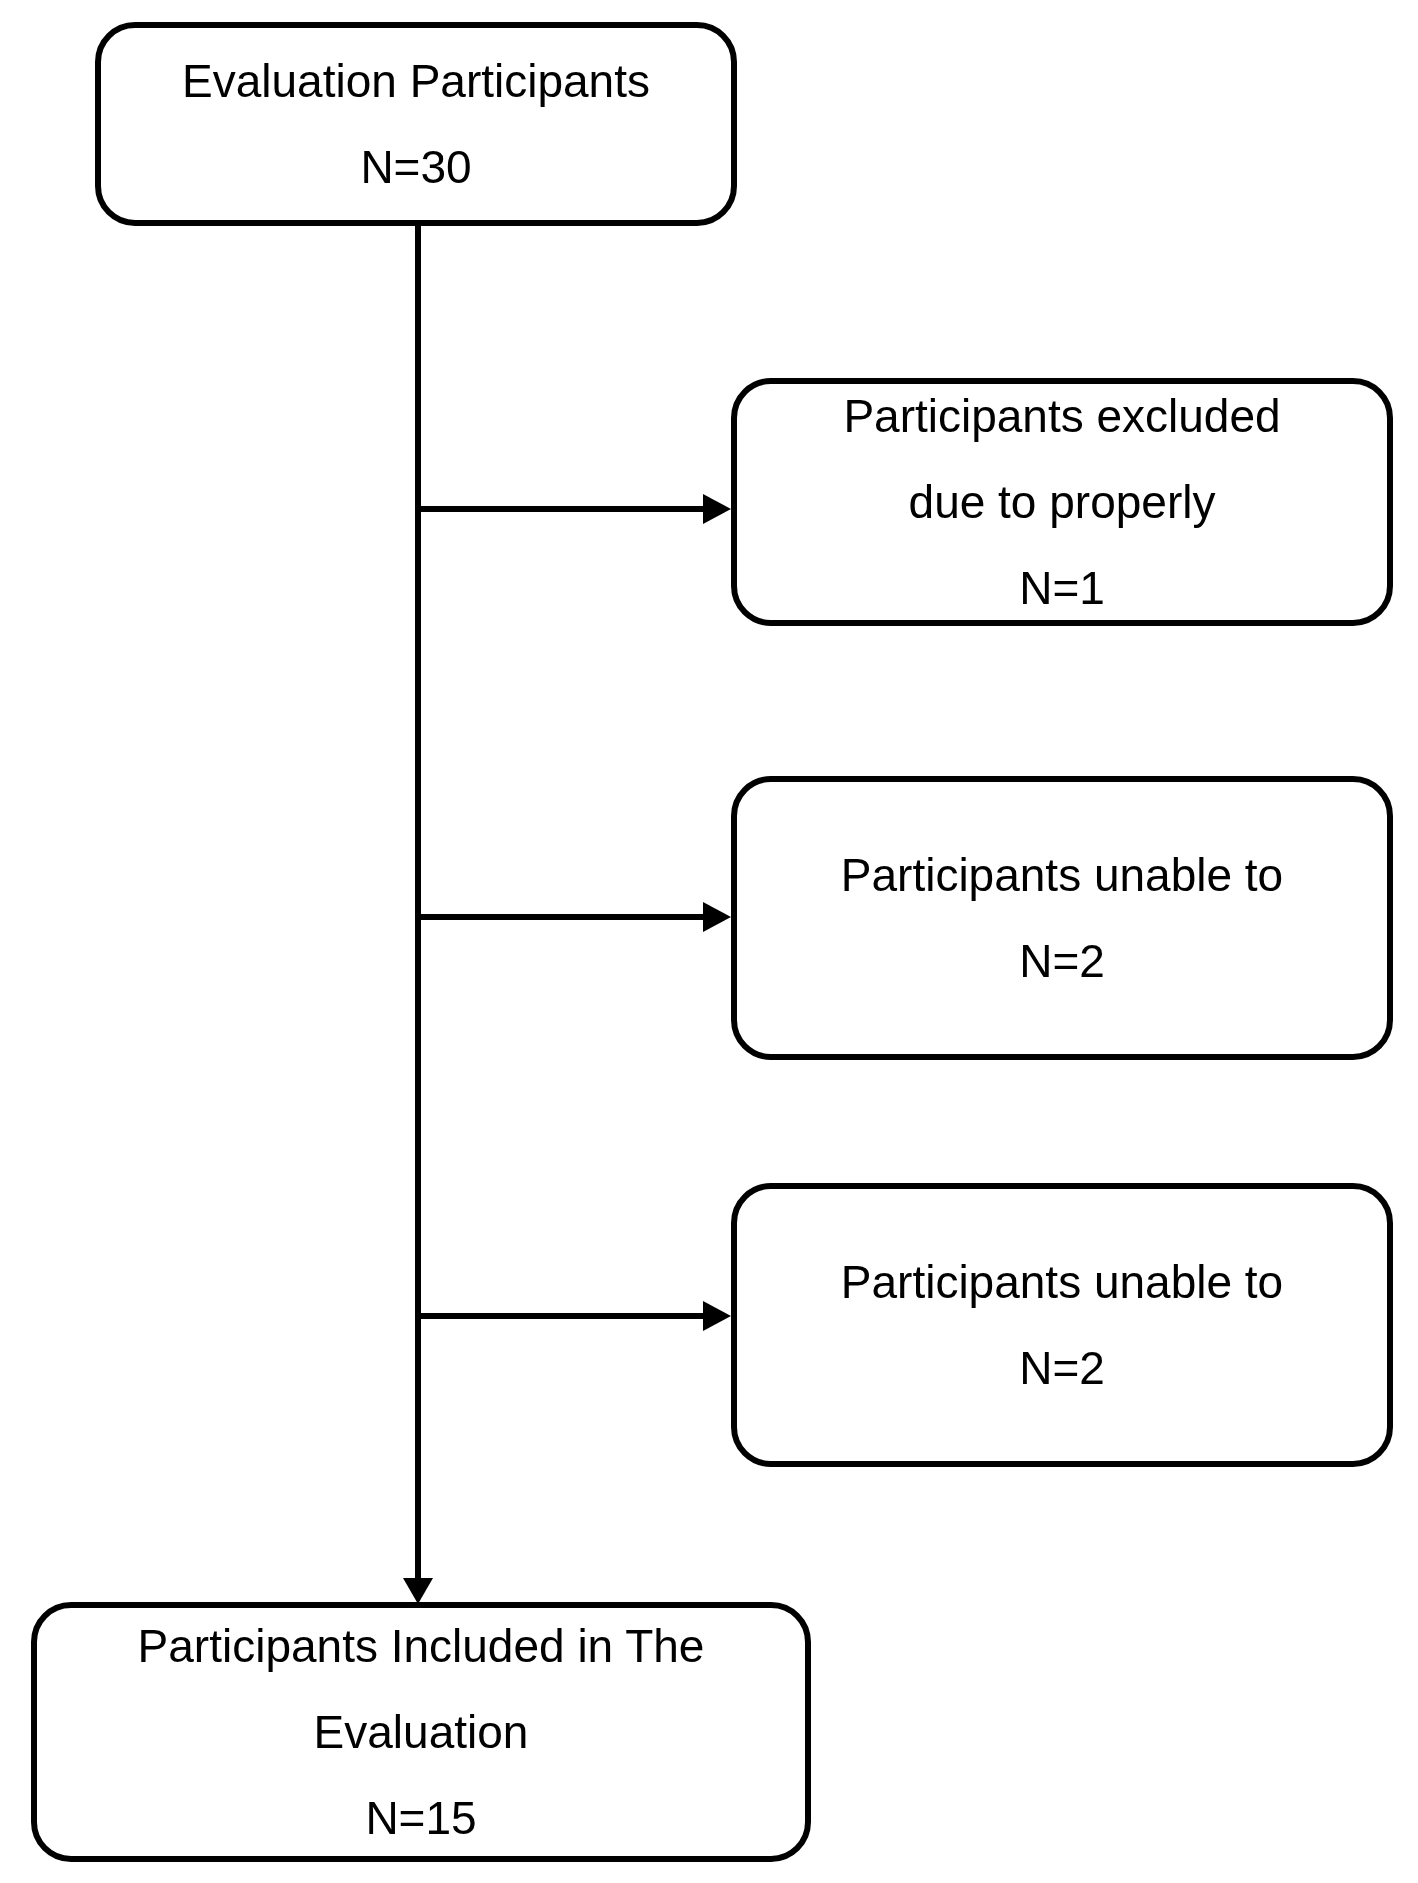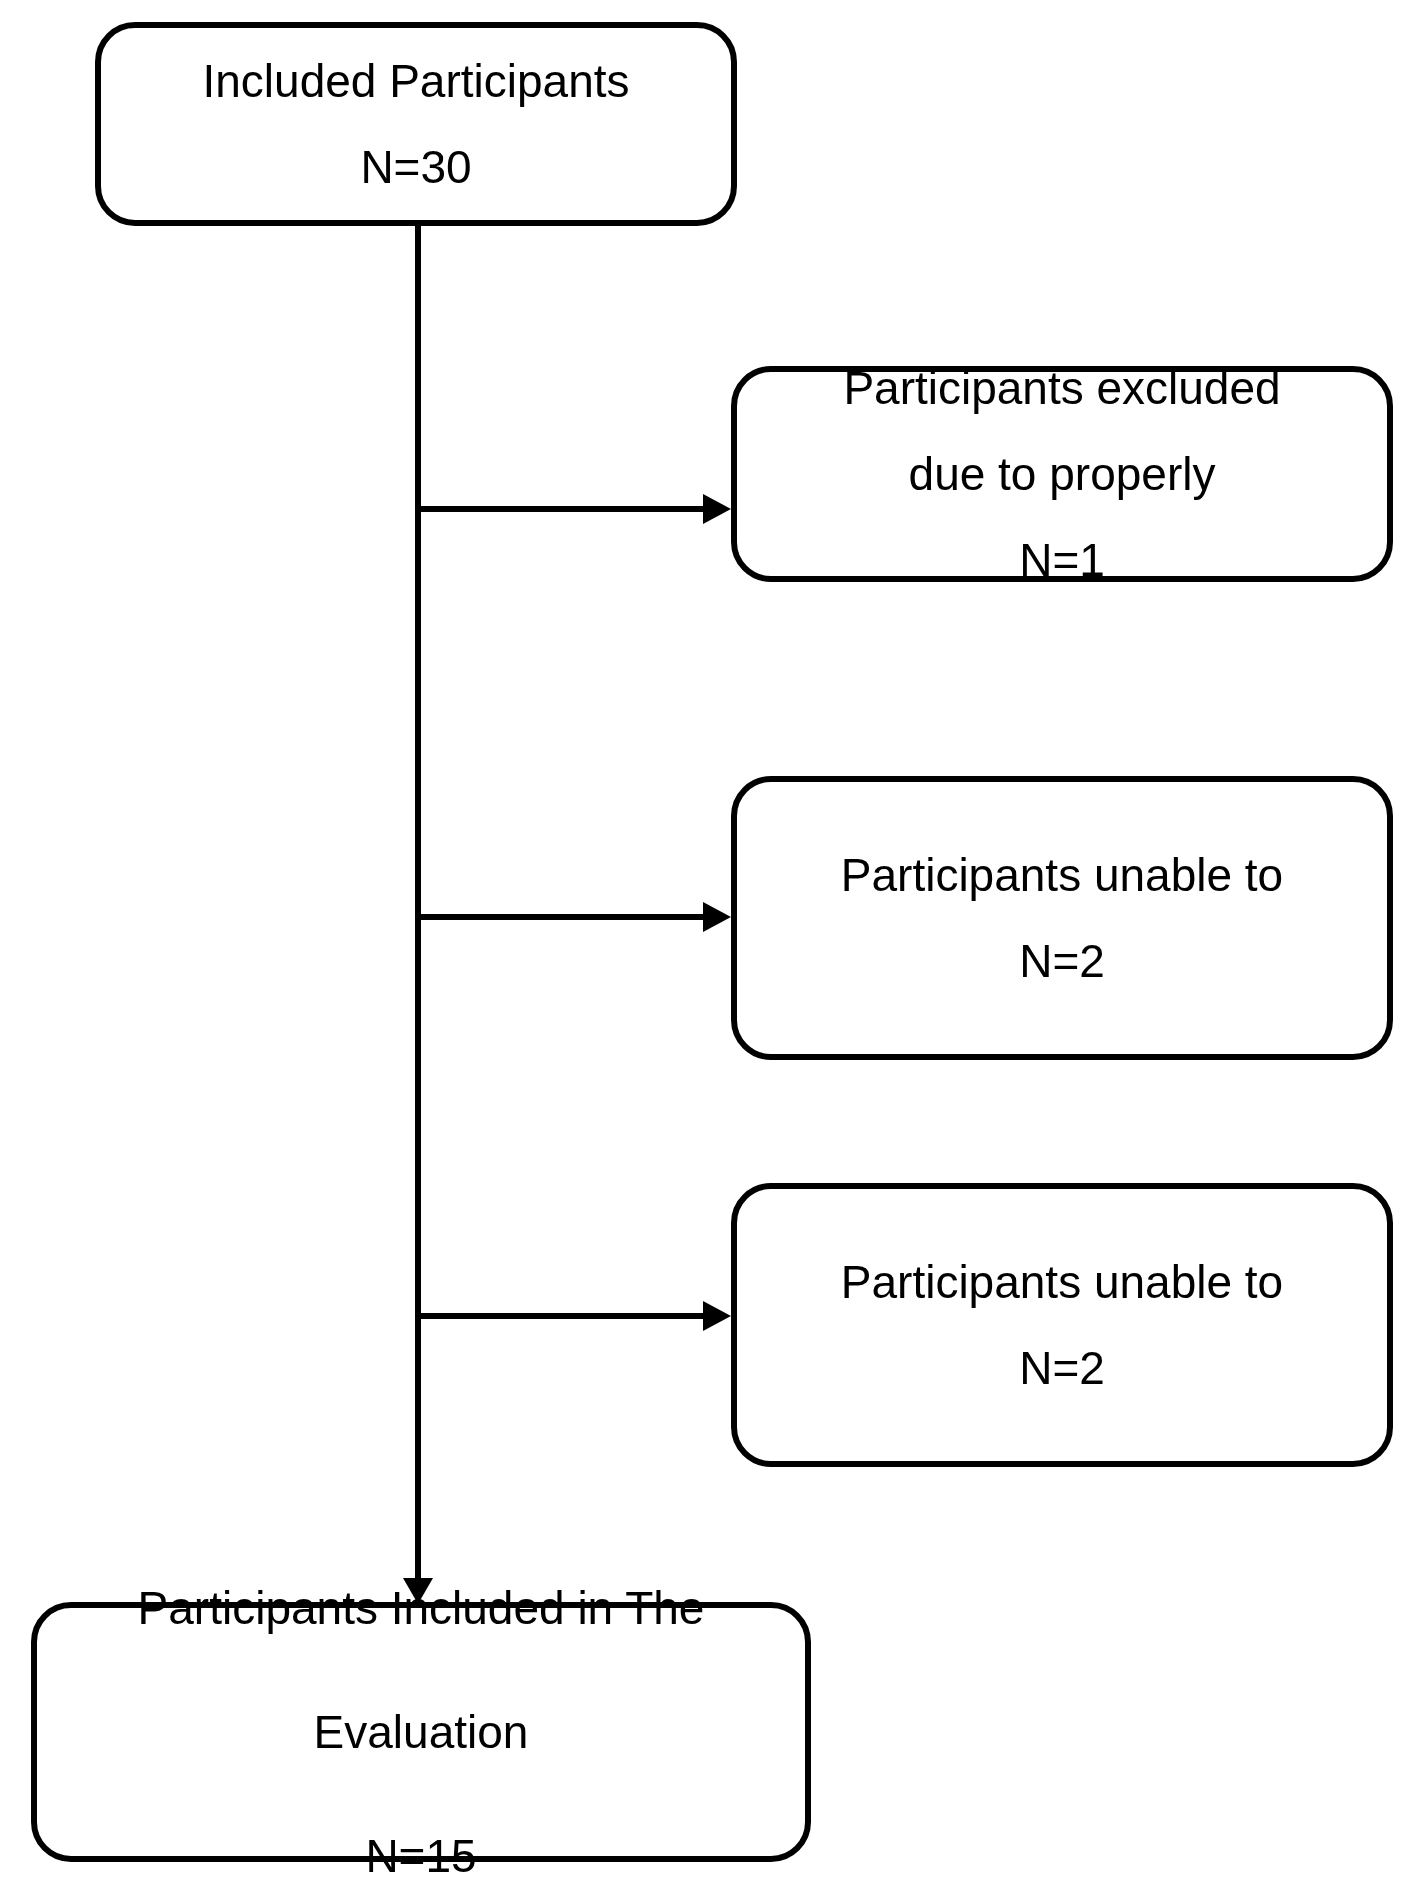--- a/index.html
+++ b/index.html
@@ -49,24 +49,24 @@
     position: absolute;
     width: 0;
     height: 0;
     border-left: 15px solid transparent;
     border-right: 15px solid transparent;
     border-top: 26px solid #000000;
   }
 
   
   #node-recruited { left: 95px;  top: 22px;   width: 642px; height: 204px; }
-  #node-illness   { left: 731px; top: 366px;  width: 662px; height: 216px; }
+  #node-illness   { left: 731px; top: 378px;  width: 662px; height: 248px; }
   #node-protocol  { left: 731px; top: 776px;  width: 662px; height: 284px; }
   #node-sensor    { left: 731px; top: 1183px; width: 662px; height: 284px; }
-  #node-included  { left: 31px;  top: 1602px; width: 780px; height: 260px; gap: 38px; }
+  #node-included  { left: 31px;  top: 1602px; width: 780px; height: 260px; }
 
   
   #trunk-line      { left: 415px; top: 225px;  width: 6px;   height: 1353px; }
   #trunk-arrowhead { left: 403px; top: 1578px; }
 
   #edge1-line { left: 418px; top: 506px;  width: 285px; height: 6px; }
   #edge1-head { left: 703px; top: 494px; }
 
   #edge2-line { left: 418px; top: 914px;  width: 285px; height: 6px; }
   #edge2-head { left: 703px; top: 902px; }
@@ -85,21 +85,21 @@
   <div class="edge-line" id="edge1-line"></div>
   <div class="arrowhead-right" id="edge1-head"></div>
 
   <div class="edge-line" id="edge2-line"></div>
   <div class="arrowhead-right" id="edge2-head"></div>
 
   <div class="edge-line" id="edge3-line"></div>
   <div class="arrowhead-right" id="edge3-head"></div>
 
   <div class="node" id="node-recruited">
-    <div class="line">Included Participants</div>
+    <div class="line">Evaluation Participants</div>
     <div class="line">N=30</div>
   </div>
 
   <div class="node" id="node-illness">
     <div class="line">Participants excluded</div>
     <div class="line">due to properly</div>
     <div class="line">N=1</div>
   </div>
 
   <div class="node" id="node-protocol">

